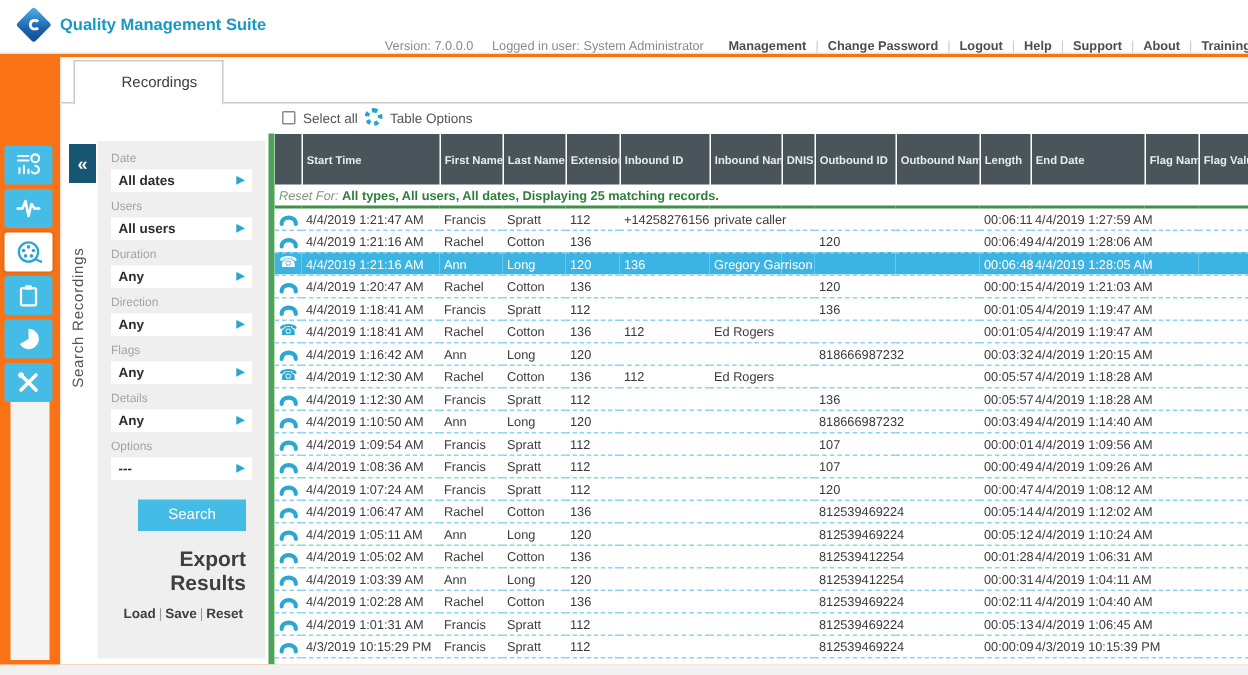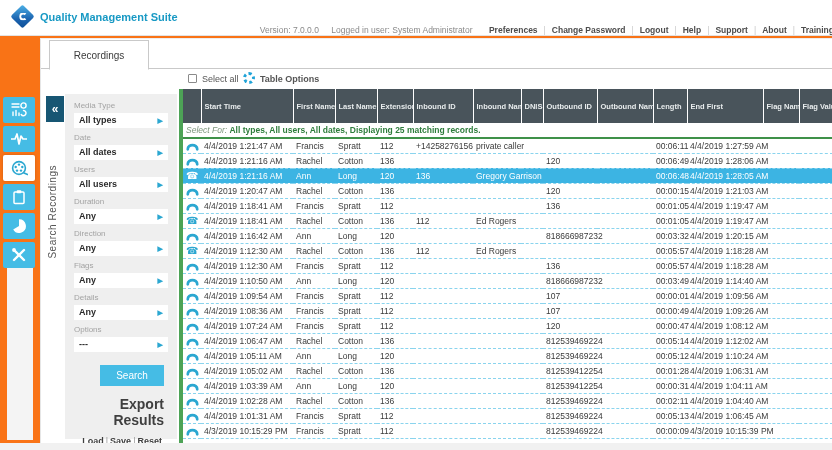--- a/index.html
+++ b/index.html
@@ -31,56 +31,56 @@
   .rail-tile.active { background:#fff; box-shadow:0 0 3px rgba(0,0,0,.18); }
   .rail-tile svg { display:block; }
   .rail-strip { position:absolute; left:7px; top:265px; width:26px; height:175px; background:#f4f4f4; }
 
   
   .panel { position:absolute; left:40px; top:38px; right:0; bottom:7px; background:#fff;
            border-left:1px solid #e6e6e6; border-top:1px solid #eee; }
   .tabbar { position:absolute; left:0; top:0; right:0; height:30px; border-bottom:1px solid #c9c9c9; }
   .tab { position:absolute; left:8px; top:1px; width:100px; height:30px; background:#fff;
          border:1px solid #c9c9c9; border-bottom:1px solid #fff; font-size:10px; color:#3c3c3c;
-         text-align:center; line-height:29px; cursor:pointer; }
+         text-align:left; line-height:29px; cursor:pointer;padding-left:31px; }
   .content { position:absolute; left:0; top:31px; right:0; bottom:0; }
 
   
   .filters { position:absolute; left:0; top:0; width:138px; bottom:0; }
   .collapse-btn { position:absolute; left:5px; top:26px; width:18px; height:26px;
                   background:var(--collapse-btn); color:#fff; border:none; font-size:12px;
                   font-weight:bold; cursor:pointer; line-height:24px; }
   .vlabel { position:absolute; left:6px; top:95px; writing-mode:vertical-rl;
             transform:rotate(180deg); font-size:10px; color:#555; letter-spacing:.5px; }
   .filter-card { position:absolute; left:24px; right:2px; top:24px; bottom:4px;
                  background:#efefef; padding:7px 9px 6px 9px; }
   .fgroup { margin-bottom:5px; }
   .fgroup .flabel { font-size:8px; color:#a3a3a3; height:10px; margin-bottom:2px; }
   .fselect { height:15px; background:#fff; line-height:15px; padding:0 5px; font-size:9px;
              font-weight:bold; color:#2b2b2b; cursor:pointer; display:flex;
              justify-content:space-between; align-items:center; }
   .fselect .arrow { color:var(--accent-blue-dark); font-size:7px; }
-  .search-btn { display:block; margin:13px 4px 0 auto; width:64px; height:21px;
+  .search-btn { display:block; margin:13px 4px 0 auto; width:72px; height:21px;
                 background:var(--accent-blue); color:#fff; border:none; font-size:10px;
                 cursor:pointer; font-family:"Liberation Sans",sans-serif; }
   .export-link { display:block; text-align:right; margin:10px 4px 0 0; font-size:14px;
                  font-weight:bold; color:#3f3f3f; text-decoration:none; }
   .lsr-links { text-align:right; margin:8px 4px 0 0; font-size:9px; color:#3f3f3f; }
   .lsr-links a { color:#3f3f3f; text-decoration:none; font-weight:bold; margin:0 2px; cursor:pointer; }
   .lsr-links .sep { color:#9a9a9a; }
 
   
   .main-area { position:absolute; left:138px; top:0; right:0; bottom:0; }
   .toolbar { position:absolute; left:7px; top:0; height:19px; right:0; font-size:9px; color:#555; }
   .checkbox { position:absolute; left:2px; top:4px; width:9px; height:9px; background:#fff;
               border:1px solid #8a8a8a; border-radius:1px; cursor:pointer; }
   .select-all-label { position:absolute; left:16px; top:4px; }
   .options-ring { position:absolute; left:57px; top:2px; width:12px; height:12px;
                   border:3px dotted #1fa3d8; border-radius:50%; cursor:pointer; }
-  .table-options-label { position:absolute; left:74px; top:4px;font-weight:bold; }
+  .table-options-label { position:absolute; left:74px; top:4px; }
 
   .tablewrap { position:absolute; left:0; top:19px; right:0; bottom:0; background:#fff;
                border-left:4px solid var(--green-accent); overflow:hidden; }
   table.recs { width:650px; table-layout:fixed; border-collapse:collapse; }
   table.recs th { background:var(--header-dark); color:#e8eced; font-size:7.5px; font-weight:bold;
                   text-align:left; height:34px; padding:0 3px; border-right:1px solid rgba(255,255,255,.12);
                   overflow:hidden; white-space:nowrap; cursor:pointer; }
   tr.summary td { height:16px; font-size:9px; border-bottom:2px solid #3f9149; padding:0 0 0 4px;
                   white-space:nowrap; }
   .sum-prefix { font-style:italic; color:#7d967d; }
@@ -102,21 +102,21 @@
 <div class="page">
 
   <header class="top-header">
     <div class="logo">
         <span class="swirl"></span>
       </div>
     <div class="app-title">Quality Management Suite</div>
     <div class="header-meta">
       <span class="meta-txt">Version: 7.0.0.0</span>
       <span class="meta-txt">Logged in user: System Administrator</span>
-      <span class="header-links" id="header-links"><a href="#">Preferences</a><span class="sep">|</span><a href="#">Change Password</a><span class="sep">|</span><a href="#">Logout</a><span class="sep">|</span><a href="#">Help</a><span class="sep">|</span><a href="#">Support</a><span class="sep">|</span><a href="#">About</a><span class="sep">|</span><a href="#">Training</a></span>
+      <span class="header-links" id="header-links"><a href="#">Management</a><span class="sep">|</span><a href="#">Change Password</a><span class="sep">|</span><a href="#">Logout</a><span class="sep">|</span><a href="#">Help</a><span class="sep">|</span><a href="#">Support</a><span class="sep">|</span><a href="#">About</a><span class="sep">|</span><a href="#">Training</a></span>
     </div>
   </header>
 
   <div class="rail-strip"></div>
   <nav class="rail" id="rail">
       <div class="rail-tile">
      <span>
           <svg width="16" height="16" viewBox="0 0 16 16">
     <g stroke="#ffffff" stroke-width="1.4" fill="none" stroke-linecap="round">
       <line x1="1" y1="2" x2="8" y2="2"></line>
@@ -183,27 +183,20 @@
     <div class="tabbar">
       <div class="tab">Recordings</div>
     </div>
 
     <div class="content">
       <aside class="filters">
         <button class="collapse-btn">«</button>
         <div class="vlabel">Search Recordings</div>
         <div class="filter-card">
           <div id="filter-groups">
-              <div class="fgroup">
-     <div class="flabel">Media Type</div>
-     <div class="fselect">
-       <span>All types</span>
-       <span class="arrow">▶</span>
-                </div>
-              </div>
               <div class="fgroup">
      <div class="flabel">Date</div>
      <div class="fselect">
        <span>All dates</span>
        <span class="arrow">▶</span>
                 </div>
               </div>
               <div class="fgroup">
      <div class="flabel">Users</div>
      <div class="fselect">
@@ -284,29 +277,29 @@
                   <th>Start Time</th>
                   <th>First Name</th>
                   <th>Last Name</th>
                   <th>Extension</th>
                   <th>Inbound ID</th>
                   <th>Inbound Name</th>
                   <th>DNIS</th>
                   <th>Outbound ID</th>
                   <th>Outbound Name</th>
                   <th>Length</th>
-                  <th>End First</th>
+                  <th>End Date</th>
                   <th>Flag Name</th>
                   <th>Flag Value</th>
                 </tr>
               </thead>
             <tbody id="tbody">
               <tr class="summary">
                 <td colspan="14">
-                  <span class="sum-prefix">Select For:</span>
+                  <span class="sum-prefix">Reset For:</span>
                   <span class="sum-text">All types, All users, All dates, Displaying 25 matching records.</span>
                 </td>
               </tr>
             <tr class="rec">
     <td class="icon-cell"><span class="handset"><svg width="13" height="12" viewBox="0 0 16 14">
     <path d="M2.2 11 C2.2 4.2 13.8 4.2 13.8 11" fill="none" stroke="#2ba7d1" stroke-width="3.4" stroke-linecap="round"></path>
                       </svg></span></td>
                   <td>4/4/2019 1:21:47 AM</td>
                   <td>Francis</td>
                   <td>Spratt</td>

